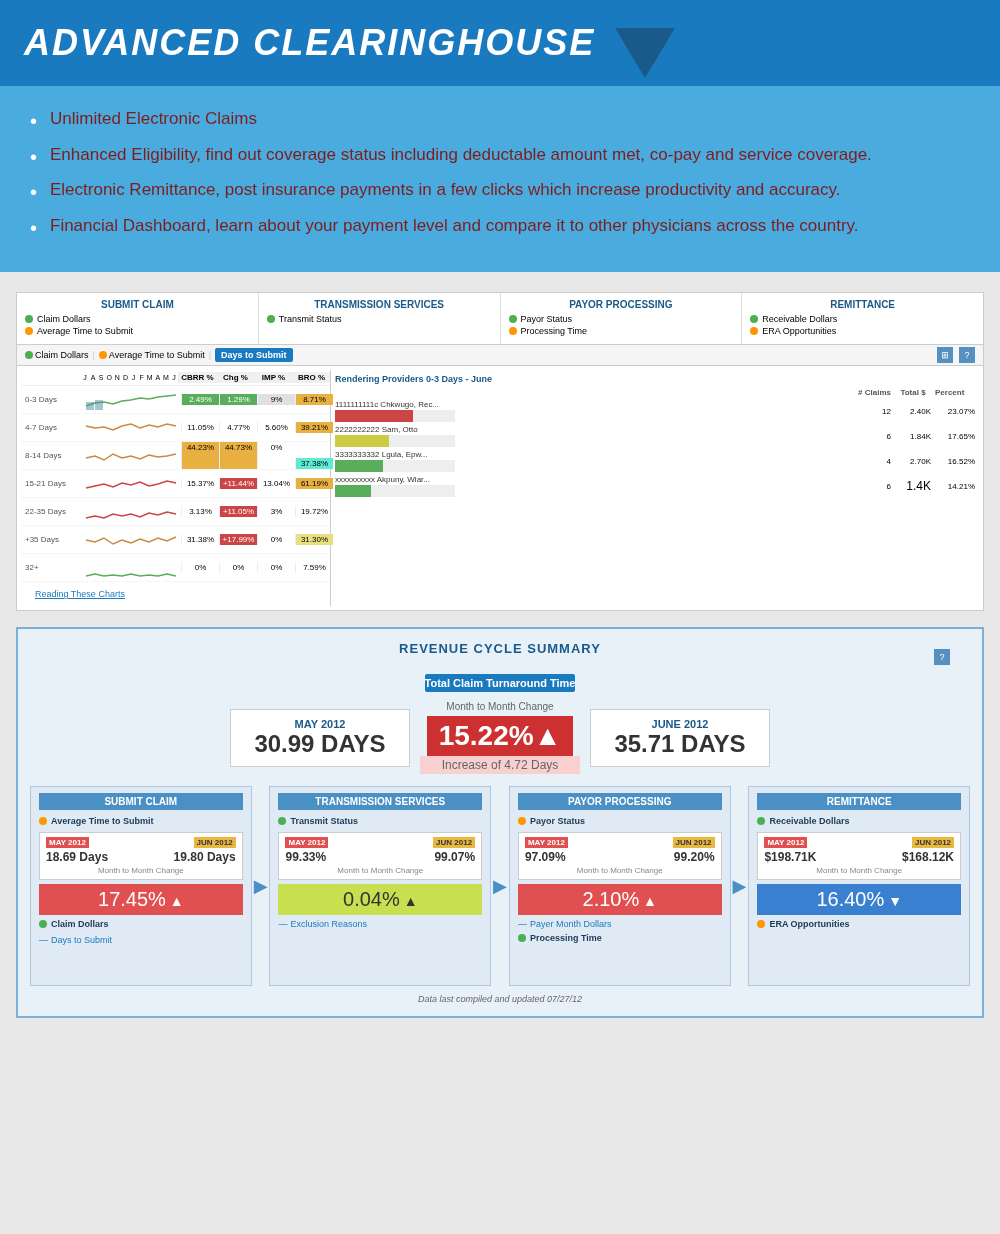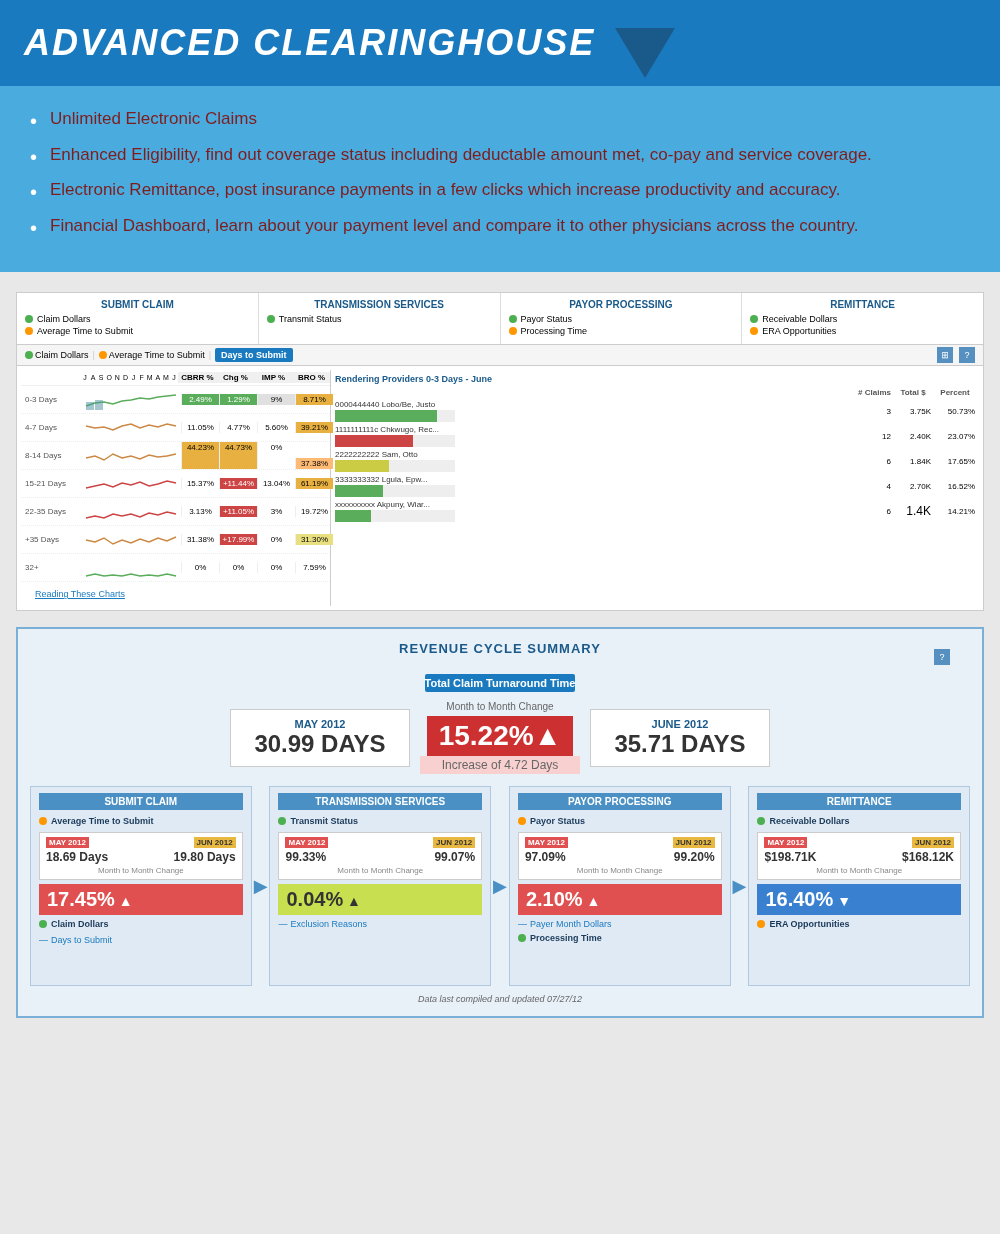--- a/index.html
+++ b/index.html
@@ -281,23 +281,23 @@
       color: #333;
       margin-bottom: 2px;
     }
     .mini-metrics-change-label {
       font-size: 8px;
       color: #888;
       text-align: center;
     }
     .big-change {
       font-size: 20px;
-      font-weight: bold;
+      font-weight: normal;
       padding: 4px 8px;
-      text-align: left;
+      text-align: center;
       margin-bottom: 4px;
     }
     .big-change.red { color: #fff; background: #e05050; }
     .big-change.green { color: #333; background: #c8e050; }
     .big-change.red2 { color: #fff; background: #e05050; }
     .big-change.blue-down { color: #fff; background: #3a80d0; }
 
     .arrow-up::after { content: ' ▲'; font-size: 14px; }
     .arrow-down::after { content: ' ▼'; font-size: 14px; }
 
@@ -529,21 +529,21 @@
           <div class="days-label">8-14 Days</div>
           <div class="sparkline-cell">
             <svg width="100" height="24" viewBox="0 0 100 24">
                 <polyline points="5,14 14,12 23,16 32,10 41,14 50,12 59,15 68,11 77,13 86,12 95,10" fill="none" stroke="#cc8844" stroke-width="1.5"></polyline>
               </svg>
           </div>
           <div style="display:flex;">
             <span class="stat-cell" style="background:#e8b040;">44.23%</span>
             <span class="stat-cell" style="background:#e8b040;">44.73%</span>
             <span class="stat-cell">0%</span>
-            <span class="stat-cell" style="background:#fdba74;margin-top:16px;">37.38%</span>
+            <span class="stat-cell" style="background:#5eead4;margin-top:16px;">37.38%</span>
           </div>
         </div>
 
         <div class="panel1-chart-row">
           <div class="days-label">15-21 Days</div>
           <div class="sparkline-cell">
             <svg width="100" height="24" viewBox="0 0 100 24">
                 <polyline points="5,16 14,14 23,12 32,15 41,11 50,13 59,10 68,14 77,12 86,9 95,11" fill="none" stroke="#cc4444" stroke-width="1.5"></polyline>
               </svg>
           </div>
@@ -604,34 +604,23 @@
           <span class="reading-charts">Reading These Charts</span>
         </div>
       </div>
 
       <div class="provider-table">
         <div class="provider-title">Rendering Providers 0-3 Days - June</div>
         <div style="display:flex; gap:4px; font-size:8px; font-weight:bold; color:#555; margin-bottom:3px;">
           <div style="flex:1"></div>
           <span style="width:40px;text-align:right;"># Claims</span>
           <span style="width:36px;text-align:center;">Total $</span>
-          <span style="width:40px;text-align:center;">Percent</span>
+          <span style="width:40px;text-align:left;">Percent</span>
         </div>
         <div>
-          <div class="provider-row">
-            <div style="flex:1;">
-              <div style="font-size:8px;color:#333;margin-bottom:1px;">0000444440 Lobo/Be, Justo</div>
-              <div class="provider-bar-container">
-                  <div class="provider-bar" style="width:85%;background:#5aad5a;"></div>
-                </div>
-            </div>
-            <span style="width:40px;text-align:right;font-size:8px;">3</span>
-            <span style="width:36px;text-align:right;font-size:8px;">3.75K</span>
-            <span style="width:40px;text-align:right;font-size:8px;">50.73%</span>
-          </div>
           <div class="provider-row">
             <div style="flex:1;">
               <div style="font-size:8px;color:#333;margin-bottom:1px;">1111111111c Chkwugo, Rec...</div>
               <div class="provider-bar-container">
                   <div class="provider-bar" style="width:65%;background:#cc4444;"></div>
                 </div>
             </div>
             <span style="width:40px;text-align:right;font-size:8px;">12</span>
             <span style="width:36px;text-align:right;font-size:8px;">2.40K</span>
             <span style="width:40px;text-align:right;font-size:8px;">23.07%</span>

